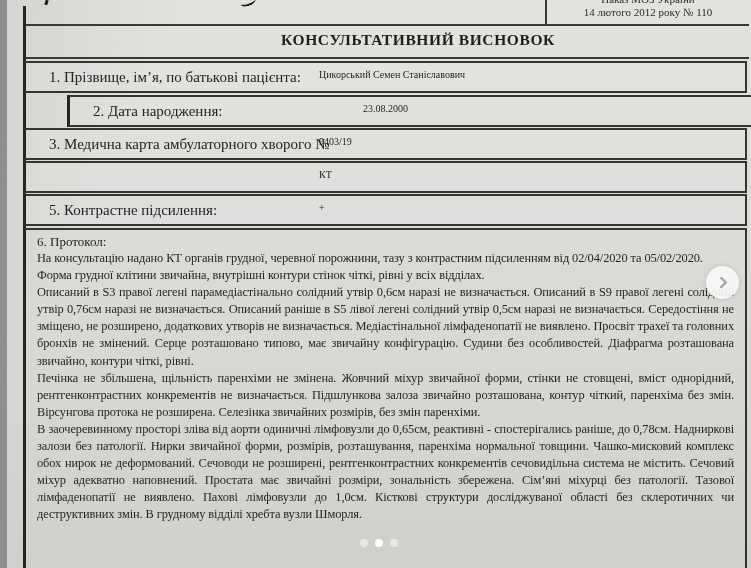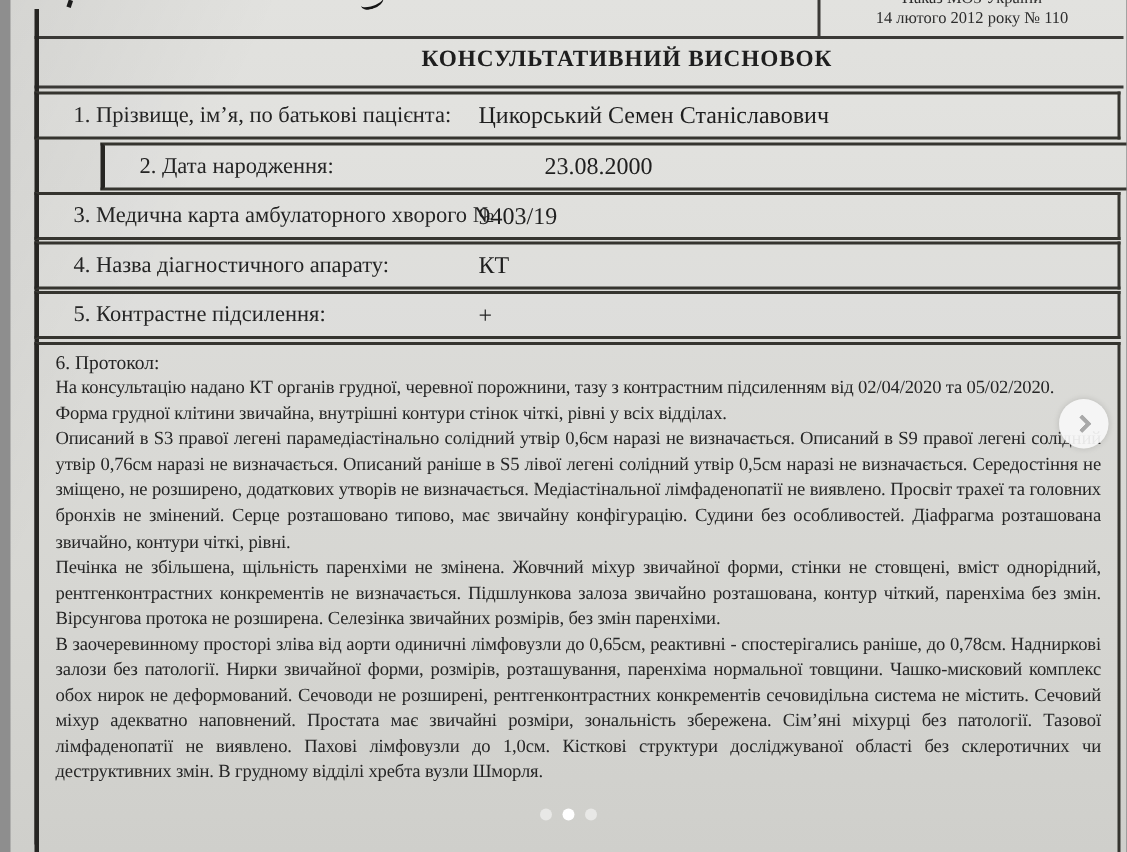--- a/index.html
+++ b/index.html
@@ -64,21 +64,21 @@
   .row-2 { top: 95px; margin-left: 44px; }
   .row-3 { top: 128px; }
   .row-4 { top: 161px; }
   .row-5 { top: 194px; }
   .field-label {
     position: absolute; left: 23px; top: 6px;
     font-size: 15px; color: #242424; white-space: nowrap;
   }
   .field-value {
     position: absolute; left: 293px; top: 6px;
-    font-size: 16px; color: #1f1f1f; white-space: nowrap;
+    font-size: 10px; color: #1f1f1f; white-space: nowrap;
   }
   
   .protocol-box {
     position: absolute; left: 16px; top: 228px; width: 724px; height: 389px;
     border: 2px solid #35342f;
     border-left: 3px solid #262522;
     border-bottom: 3px solid #2b2a27;
     padding: 3px 11px 0 11px;
     overflow: hidden;
   }
@@ -159,21 +159,20 @@
   </div>
   <div class="field-row row-2">
     <span class="field-label">2. Дата народження:</span>
     <span class="field-value">23.08.2000</span>
   </div>
   <div class="field-row row-3">
     <span class="field-label">3. Медична карта амбулаторного хворого №</span>
     <span class="field-value">9403/19</span>
   </div>
   <div class="field-row row-4">
-    <span class="field-label">4. Назва діагностичного апарату:</span>
     <span class="field-value">КТ</span>
   </div>
   <div class="field-row row-5">
     <span class="field-label">5. Контрастне підсилення:</span>
     <span class="field-value">+</span>
   </div>
 
   <div class="protocol-box">
     <div class="protocol-heading">6. Протокол:</div>
     <div class="protocol-text">

